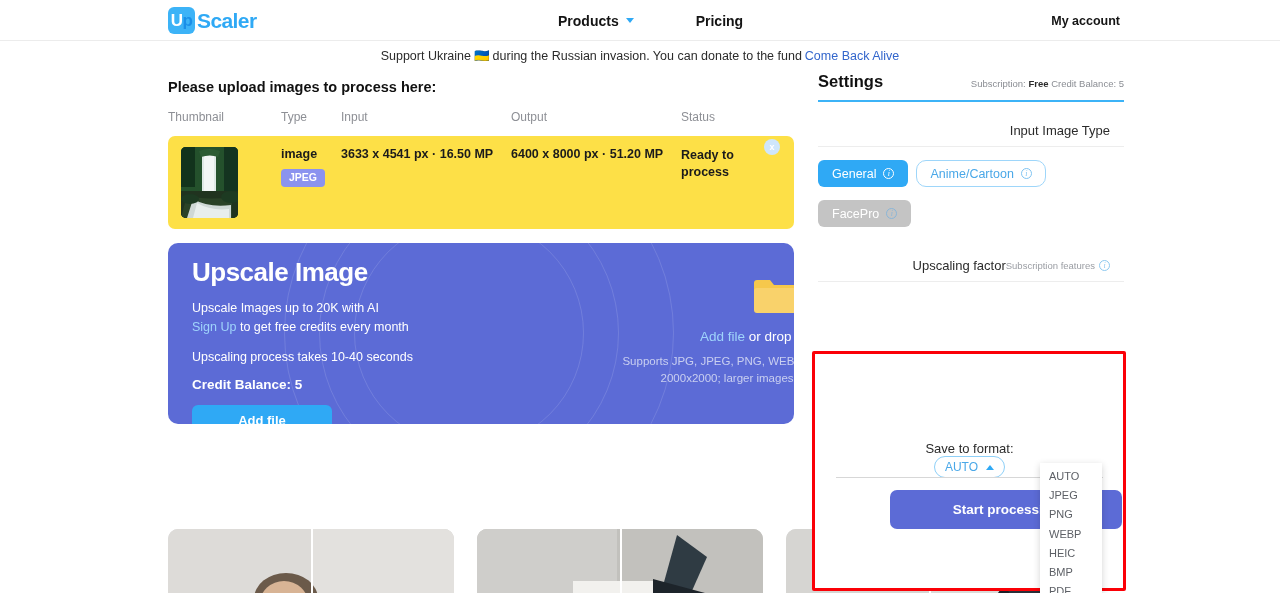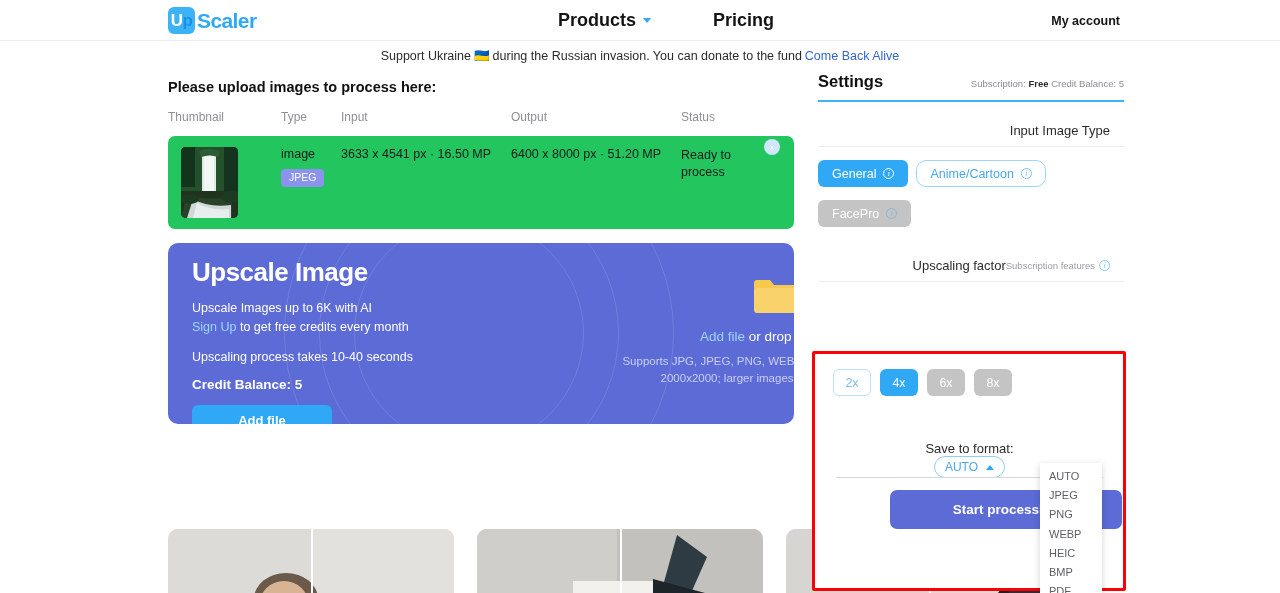--- a/index.html
+++ b/index.html
@@ -33,21 +33,21 @@
     line-height: 1;
   }
   .logo-mark .u { color: #ffffff; }
   .logo-mark .p { color: #1a8fe8; }
   .logo-text {
     font-size: 21px; font-weight: bold; color: #2fa9f5;
     margin-left: 2px; letter-spacing: -0.6px;
   }
   .nav-links { position: absolute; left: 558px; top: 0; height: 41px;
                display: flex; align-items: center; gap: 62px; }
-  .nav-item { font-size: 18px; font-weight: bold; color: #141414;
+  .nav-item { font-size: 14px; font-weight: bold; color: #141414;
               display: flex; align-items: center; gap: 7px; cursor: pointer; }
   .caret-down {
     width: 0; height: 0;
     border-left: 4.5px solid transparent;
     border-right: 4.5px solid transparent;
     border-top: 5px solid #2fa9f5;
   }
   .account { position: absolute; right: 160px; top: 0; height: 41px;
              display: flex; align-items: center;
              font-size: 12.5px; font-weight: bold; color: #141414; cursor: pointer; }
@@ -71,21 +71,21 @@
   table.files th {
     text-align: left; font-size: 12px; font-weight: normal;
     color: #8d8f95; padding: 0 0 12px 0;
   }
   th.c-thumb { width: 113px; }
   th.c-type  { width: 60px; }
   th.c-input { width: 170px; }
   th.c-out   { width: 170px; }
   th.c-status{ width: 113px; }
 
-  tr.file-row { background: #22c55e; }
+  tr.file-row { background: #fde047; font-weight: bold; }
   tr.file-row td { padding: 11px 0; vertical-align: top; font-size: 12.5px; color: #1b1b1b; }
   tr.file-row td:first-child { padding-left: 13px; border-radius: 7px 0 0 7px; }
   tr.file-row td:last-child  { border-radius: 0 7px 7px 0; }
 
   .thumb {
     width: 57px; height: 71px; border-radius: 5px; overflow: hidden;
     background: #14331f; position: relative;
   }
   .thumb svg { display: block; }
 
@@ -318,21 +318,21 @@
     </table>
 
     <div class="hero">
       <div class="ring ring1"></div>
       <div class="ring ring2"></div>
       <div class="ring ring3"></div>
 
       <div class="hero-left">
         <div class="hero-title">Upscale Image</div>
         <div class="hero-sub">
-          <span>Upscale Images up to 6K with AI</span><br>
+          <span>Upscale Images up to 20K with AI</span><br>
           <a href="#">Sign Up</a>
           <span>to get free credits every month</span>
         </div>
         <div class="hero-sub2">Upscaling process takes 10-40 seconds</div>
         <div class="hero-credit">Credit Balance: 5</div>
         <button class="btn-addfile">Add file</button>
       </div>
 
       <div class="hero-right">
         <div class="folder-icon">
@@ -417,26 +417,20 @@
     <div class="panel-label-row" style="margin-top:22px">
       <div class="panel-label">Upscaling factor</div>
       <div class="panel-hint">
         <span>Subscription features</span>
         <span class="info-i" style="color:#8ec9f0">i</span>
       </div>
     </div>
   </div>
 
   <div class="redbox">
-    <div class="factor-row">
-      <button class="factor outline">2x</button>
-      <button class="factor active">4x</button>
-      <button class="factor disabled">6x</button>
-      <button class="factor disabled">8x</button>
-    </div>
 
     <div class="saverow">
       <div class="save-label">Save to format:</div>
       <button class="select-btn">
         <span>AUTO</span>
         <span class="caret-up"></span>
       </button>
     </div>
 
     <div class="hr-line"></div>

